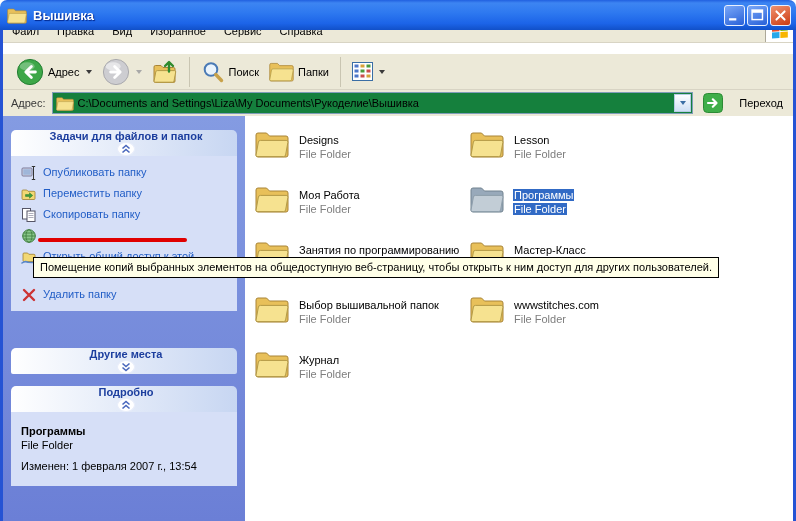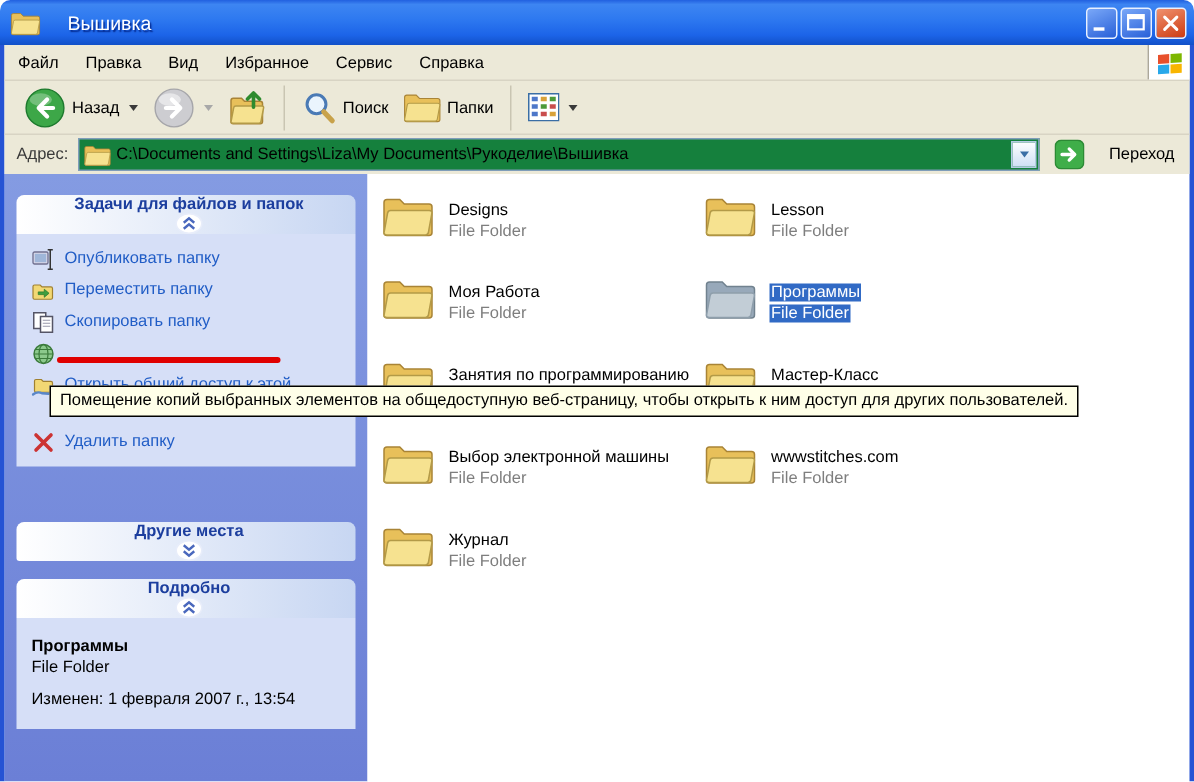--- a/index.html
+++ b/index.html
@@ -8,31 +8,31 @@
 
   
   .edge { position:absolute; background:#2553D4; z-index:1; }
   .edge-left { left:0; top:28px; bottom:0; width:3px; }
   .edge-right { right:0; top:28px; bottom:0; width:3px; }
 
   
   .titlebar { position:absolute; top:0; left:0; right:0; height:30px; z-index:3;
     background:linear-gradient(180deg,#2160E0 0%,#3D85F2 10%,#2E79F0 42%,#1C64E8 78%,#1150C8 100%);
     border-radius:7px 7px 0 0; display:flex; align-items:center; padding:0 5px 0 7px; }
-  .titlebar .title { color:#fff; font-weight:normal; font-size:13px; margin-left:18px;
+  .titlebar .title { color:#fff; font-weight:bold; font-size:13px; margin-left:6px;
     text-shadow:1px 1px 1px #00268C; flex:1; }
   .tb-icon { width:20px; height:17px; }
   .win-btns { display:flex; gap:2px; }
   .win-btn { width:21px; height:21px; border-radius:3px; border:1px solid #E8F0FF;
     display:flex; align-items:center; justify-content:center; }
   .win-btn.blue { background:linear-gradient(155deg,#7AA8F8,#2860D8); }
   .win-btn.red  { background:linear-gradient(155deg,#F0926F,#CC3B12); }
 
   
-  .menubar { position:absolute; top:30px; left:3px; right:3px; height:24px; z-index:2;
+  .menubar { position:absolute; top:19px; left:3px; right:3px; height:24px; z-index:2;
     background:#ECE9D8; display:flex; align-items:stretch; border-bottom:1px solid #D8D4C4; }
   .menu-item { display:flex; align-items:center; padding:0 9px; color:#000; cursor:default; }
   .menu-logo { margin-left:auto; width:28px; background:#fff; border-left:1px solid #ACA899;
     display:flex; align-items:center; justify-content:center; }
 
   
   .toolbar { position:absolute; top:54px; left:3px; right:3px; height:36px; z-index:2;
     background:#ECE9D8; display:flex; align-items:center; padding-left:8px;
     border-bottom:1px solid #D8D4C4; }
   .tb-group { display:flex; align-items:center; gap:4px; padding:2px 5px; }
@@ -167,21 +167,21 @@
       </div>
     </div>
 
   <div class="toolbar">
     <div class="tb-group">
       <svg width="28" height="28" viewBox="0 0 30 30">
         <circle cx="15" cy="15" r="13.5" fill="#3DA748" stroke="#1E7A2E"></circle>
         <ellipse cx="12" cy="9" rx="8" ry="4.5" fill="#fff" opacity="0.28"></ellipse>
         <path d="M16.5 9l-6 6 6 6M10.8 15h10" stroke="#fff" stroke-width="3" fill="none" stroke-linecap="round" stroke-linejoin="round"></path>
       </svg>
-      <span class="tb-label">Назад</span>
+      <span class="tb-label">Адрес</span>
       <span class="drop"></span>
     </div>
     <div class="tb-group">
       <svg width="28" height="28" viewBox="0 0 30 30">
         <circle cx="15" cy="15" r="13.5" fill="#CDCDD1" stroke="#A6A6AA"></circle>
         <ellipse cx="12" cy="9" rx="8" ry="4.5" fill="#fff" opacity="0.5"></ellipse>
         <path d="M13.5 9l6 6-6 6M9.2 15h10" stroke="#fff" stroke-width="3" fill="none" stroke-linecap="round" stroke-linejoin="round"></path>
       </svg>
       <span class="drop dis"></span>
     </div>
@@ -407,21 +407,21 @@
             <div><span class="file-type">File Folder</span></div>
           </div>
         </div>
 
         <div class="file-tile">
           <svg class="file-icon" viewBox="0 0 34 28">
             <path class="f-back" d="M1 25V5q0-2 2-2h8.5l3 3H31q2 0 2 2v17q0 2-2 2H3q-2 0-2-2z"></path>
             <path class="f-front" d="M1 25.2L3.4 12q.3-1.6 2-1.6h25.8q2 0 1.7 1.8L30.6 25q-.3 1.6-2 1.6H2.8q-1.8 0-1.8-1.4z"></path>
           </svg>
           <div class="file-text">
-            <div><span class="file-name">Выбор электронной машины</span></div>
+            <div><span class="file-name">Выбор вышивальной папок</span></div>
             <div><span class="file-type">File Folder</span></div>
           </div>
         </div>
 
         <div class="file-tile">
           <svg class="file-icon" viewBox="0 0 34 28">
             <path class="f-back" d="M1 25V5q0-2 2-2h8.5l3 3H31q2 0 2 2v17q0 2-2 2H3q-2 0-2-2z"></path>
             <path class="f-front" d="M1 25.2L3.4 12q.3-1.6 2-1.6h25.8q2 0 1.7 1.8L30.6 25q-.3 1.6-2 1.6H2.8q-1.8 0-1.8-1.4z"></path>
           </svg>
           <div class="file-text">

